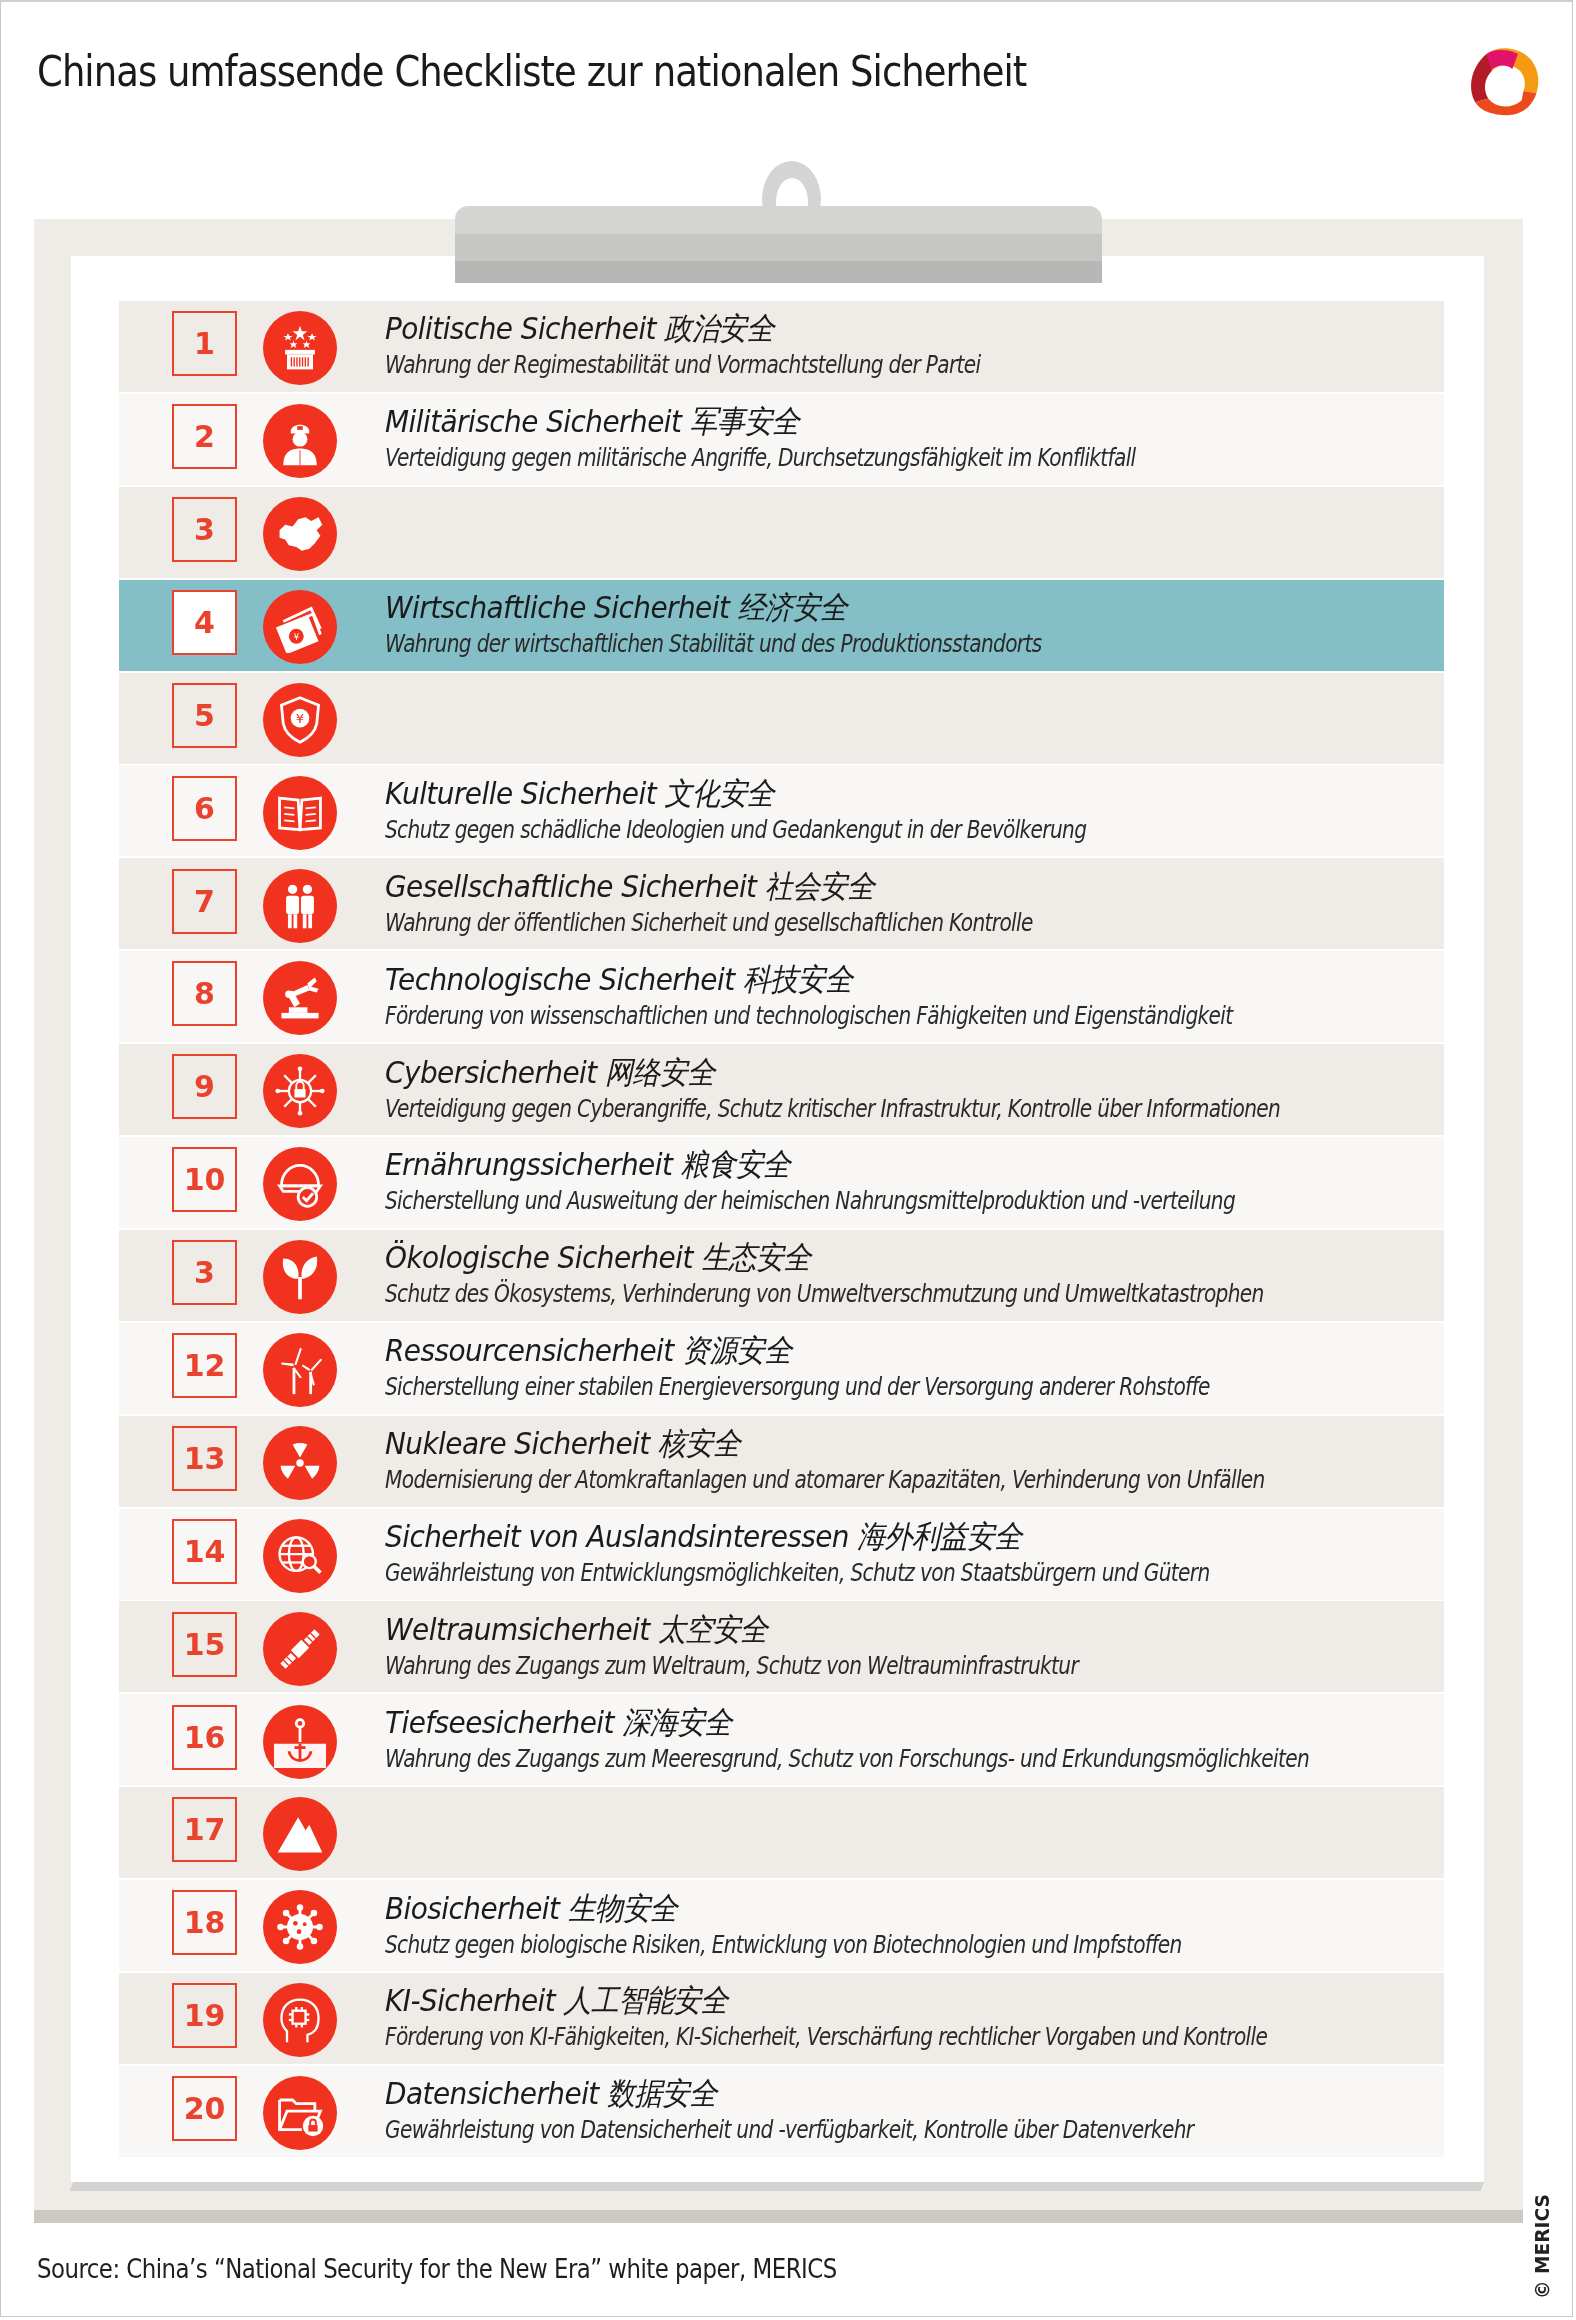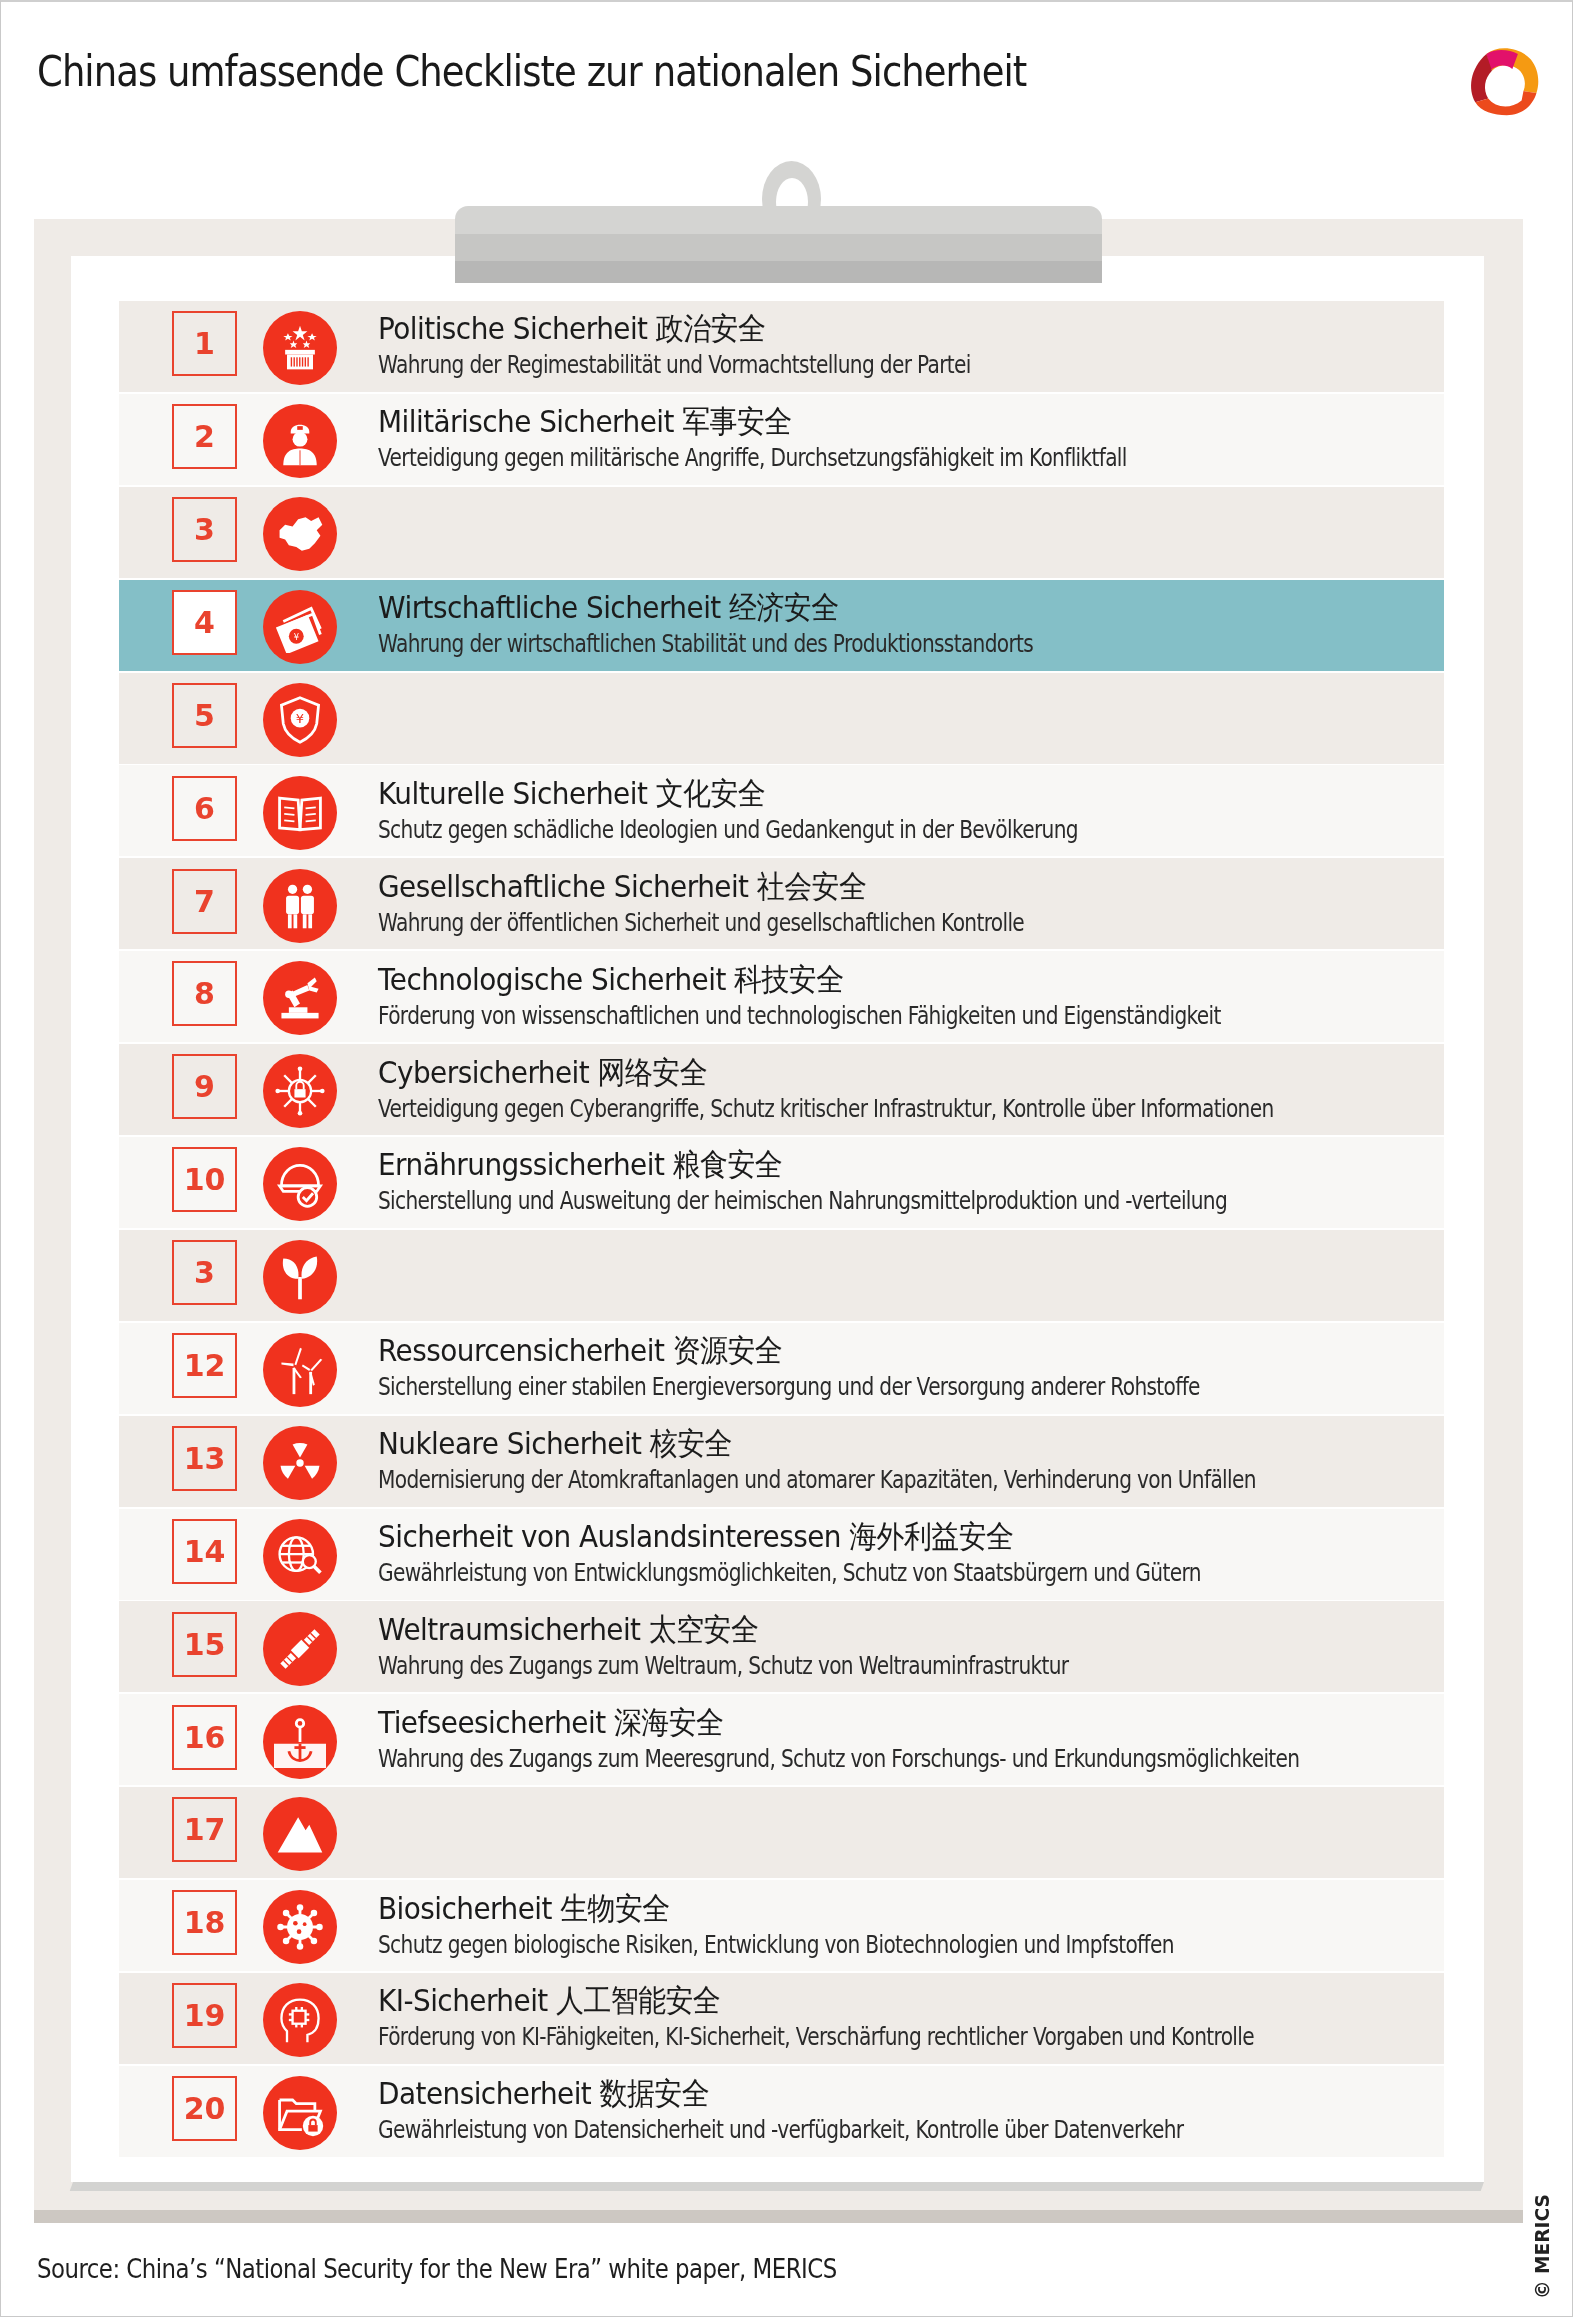--- a/index.html
+++ b/index.html
@@ -39,21 +39,21 @@
     border:2.8px solid #e9432e; box-sizing:border-box; background:transparent;
     display:flex; align-items:center; justify-content:center;
     color:#e9432e; font-weight:bold; font-size:30px; font-family:"DejaVu Sans",sans-serif;
   }
   .row.highlight .num-box { background:#ffffff; }
   .icon {
     position:absolute; left:144px; top:10.2px; width:74px; height:74px; border-radius:50%;
     background:#f0321e; display:flex; align-items:center; justify-content:center;
   }
   .icon svg { width:52px; height:52px; }
-  .text { position:absolute; left:259px; top:7.4px; white-space:nowrap; }
+  .text { position:absolute; left:266px; top:7.4px; white-space:nowrap;font-style:italic; }
   .row-title {
     font-size:31px; color:#1b1b1b; letter-spacing:-0.6px; line-height:41px;
     font-family:"DejaVu Sans",sans-serif; transform:scaleX(0.9); transform-origin:left top; display:block;
   }
   .row-desc {
     font-size:24px; color:#2a2a2a; line-height:32px; letter-spacing:-0.8px;
     font-family:"DejaVu Sans",sans-serif; transform:scaleX(0.84); transform-origin:left top; display:block;
   }
   .source {
     position:absolute; left:37px; top:2254px; font-size:26px; color:#1e1e1e; letter-spacing:-0.6px;
@@ -302,20 +302,24 @@
   <div class="row">
     <div class="num-box">3</div>
     <div class="icon">
       <svg viewBox="0 0 56 56">
           <g fill="#fff">
             <path d="M26 30 C12 30 8 18 10 8 C22 8 28 18 26 30 Z"></path>
             <path d="M30 30 C44 28 48 16 46 6 C34 8 28 18 30 30 Z"></path>
             <rect x="26" y="28" width="4" height="24"></rect>
           </g>
         </svg>
+    </div>
+    <div class="text">
+      <span class="row-title">Ökologische Sicherheit 生态安全</span>
+      <span class="row-desc">Schutz des Ökosystems, Verhinderung von Umweltverschmutzung und Umweltkatastrophen</span>
     </div>
   </div>
 
   <div class="row alt">
     <div class="num-box">12</div>
     <div class="icon">
       <svg viewBox="0 0 56 56">
           <g fill="#fff">
             <rect x="20" y="26" width="3" height="28"></rect>
             <path d="M21 24 L8 22 L8 20 L21 21 Z"></path>

